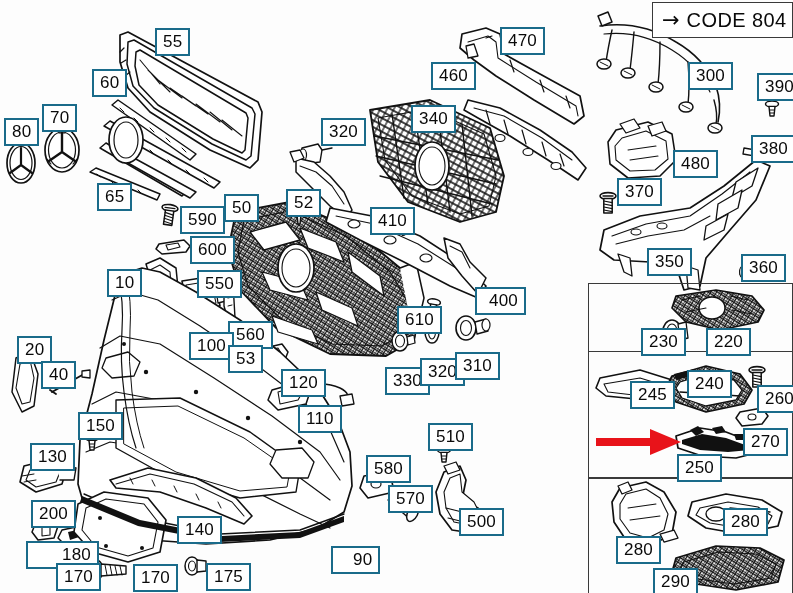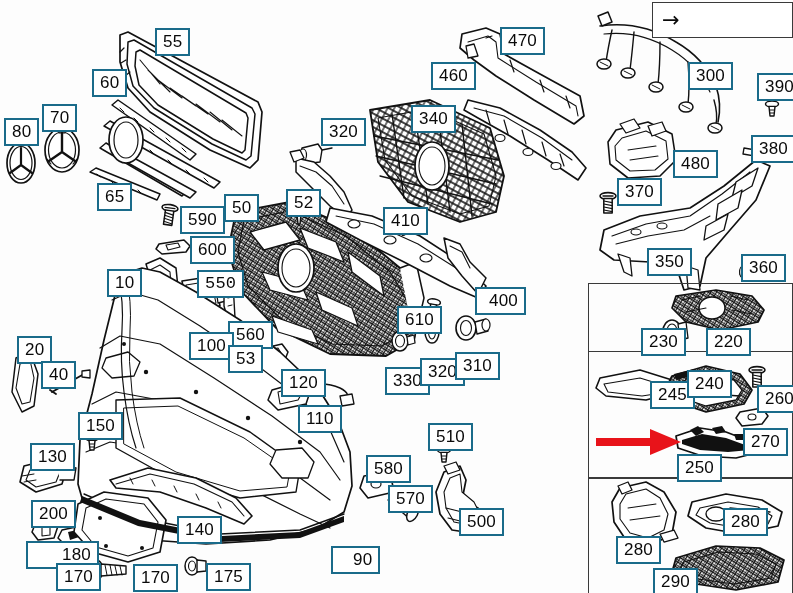--- a/index.html
+++ b/index.html
@@ -477,74 +477,75 @@
   <svg id="red-arrow" viewBox="0 0 86 30">
     <path d="M0 11 L54 11 L54 2 L85 15 L54 28 L54 19 L0 19 Z" fill="#e8131a"></path>
   </svg>
 
   <div class="subpanel" id="panel-a"></div>
   <div class="subpanel" id="panel-b"></div>
   <div class="subpanel" id="panel-c"></div>
 
   <div id="code-header">
     <span class="arrow-glyph">→</span>
+    <span class="code-text">CODE 804</span>
   </div>
 
   <div id="callout-layer">
       <div class="lbl" style="left: 155px; top: 28px;">55</div>
       <div class="lbl" style="left: 92px; top: 69px;">60</div>
       <div class="lbl" style="left: 42px; top: 104px;">70</div>
       <div class="lbl" style="left: 4px; top: 118px;">80</div>
       <div class="lbl" style="left: 97px; top: 183px;">65</div>
       <div class="lbl" style="left: 180px; top: 206px;">590</div>
       <div class="lbl" style="left: 190px; top: 236px;">600</div>
       <div class="lbl" style="left: 107px; top: 269px;">10</div>
-      <div class="lbl" style="left: 197px; top: 270px; font-family: Liberation Mono, monospace;">550</div>
+      <div class="lbl" style="left: 197px; top: 270px;">550</div>
       <div class="lbl" style="left: 228px; top: 321px;">560</div>
       <div class="lbl" style="left: 189px; top: 332px;">100</div>
       <div class="lbl" style="left: 228px; top: 345px;">53</div>
       <div class="lbl" style="left: 17px; top: 336px;">20</div>
       <div class="lbl" style="left: 41px; top: 361px;">40</div>
       <div class="lbl" style="left: 78px; top: 412px;">150</div>
       <div class="lbl" style="left: 30px; top: 443px;">130</div>
       <div class="lbl" style="left: 31px; top: 500px;">200</div>
       <div class="lbl" style="left: 26px; top: 541px; padding-left: 34px;">180</div>
       <div class="lbl" style="left: 56px; top: 563px;">170</div>
       <div class="lbl" style="left: 133px; top: 564px;">170</div>
       <div class="lbl" style="left: 177px; top: 516px;">140</div>
       <div class="lbl" style="left: 206px; top: 563px;">175</div>
       <div class="lbl" style="left: 224px; top: 194px;">50</div>
       <div class="lbl" style="left: 286px; top: 189px;">52</div>
       <div class="lbl" style="left: 281px; top: 369px;">120</div>
       <div class="lbl" style="left: 298px; top: 405px;">110</div>
       <div class="lbl" style="left: 331px; top: 546px; padding-left: 20px;">90</div>
       <div class="lbl" style="left: 321px; top: 118px;">320</div>
       <div class="lbl" style="left: 411px; top: 105px;">340</div>
-      <div class="lbl" style="left: 383px; top: 207px; text-align: right;">410</div>
+      <div class="lbl" style="left: 370px; top: 207px; text-align: right;">410</div>
       <div class="lbl" style="left: 397px; top: 306px;">610</div>
       <div class="lbl" style="left: 475px; top: 287px; padding-left: 12px;">400</div>
       <div class="lbl" style="left: 385px; top: 367px;">330</div>
       <div class="lbl" style="left: 420px; top: 358px;">320</div>
       <div class="lbl" style="left: 455px; top: 352px;">310</div>
       <div class="lbl" style="left: 431px; top: 62px;">460</div>
       <div class="lbl" style="left: 500px; top: 27px;">470</div>
       <div class="lbl" style="left: 428px; top: 423px;">510</div>
       <div class="lbl" style="left: 366px; top: 455px;">580</div>
       <div class="lbl" style="left: 388px; top: 485px;">570</div>
       <div class="lbl" style="left: 459px; top: 508px;">500</div>
       <div class="lbl" style="left: 688px; top: 62px;">300</div>
       <div class="lbl" style="left: 757px; top: 73px;">390</div>
       <div class="lbl" style="left: 751px; top: 135px;">380</div>
       <div class="lbl" style="left: 673px; top: 150px;">480</div>
       <div class="lbl" style="left: 617px; top: 178px;">370</div>
       <div class="lbl" style="left: 647px; top: 248px;">350</div>
       <div class="lbl" style="left: 741px; top: 254px;">360</div>
       <div class="lbl" style="left: 641px; top: 328px;">230</div>
       <div class="lbl" style="left: 706px; top: 328px;">220</div>
-      <div class="lbl" style="left: 650px; top: 381px;">245</div>
+      <div class="lbl" style="left: 630px; top: 381px;">245</div>
       <div class="lbl" style="left: 687px; top: 370px;">240</div>
       <div class="lbl" style="left: 757px; top: 385px;">260</div>
       <div class="lbl" style="left: 743px; top: 428px;">270</div>
       <div class="lbl" style="left: 677px; top: 454px;">250</div>
       <div class="lbl" style="left: 616px; top: 536px;">280</div>
       <div class="lbl" style="left: 723px; top: 508px;">280</div>
       <div class="lbl" style="left: 653px; top: 568px;">290</div>
     </div>
 
 </div>

